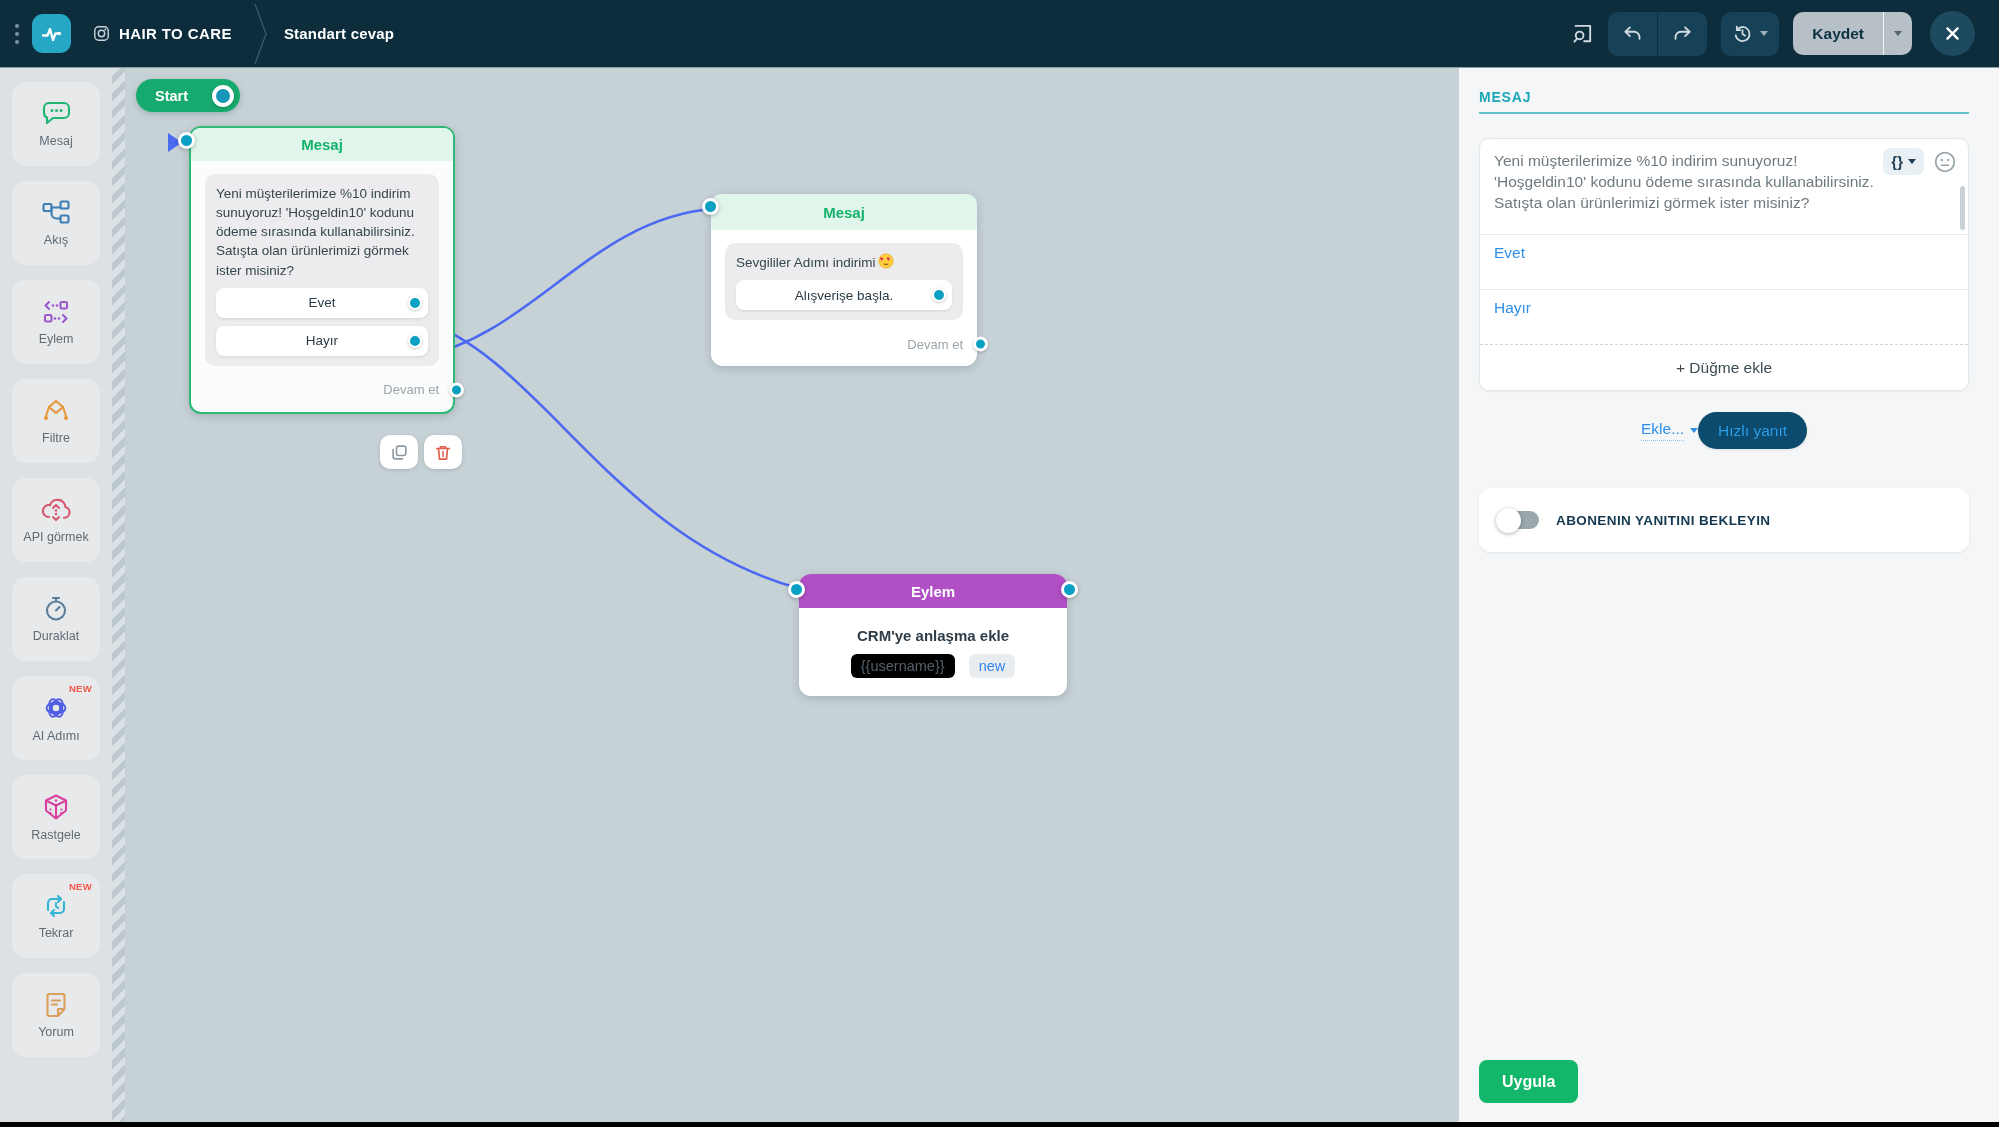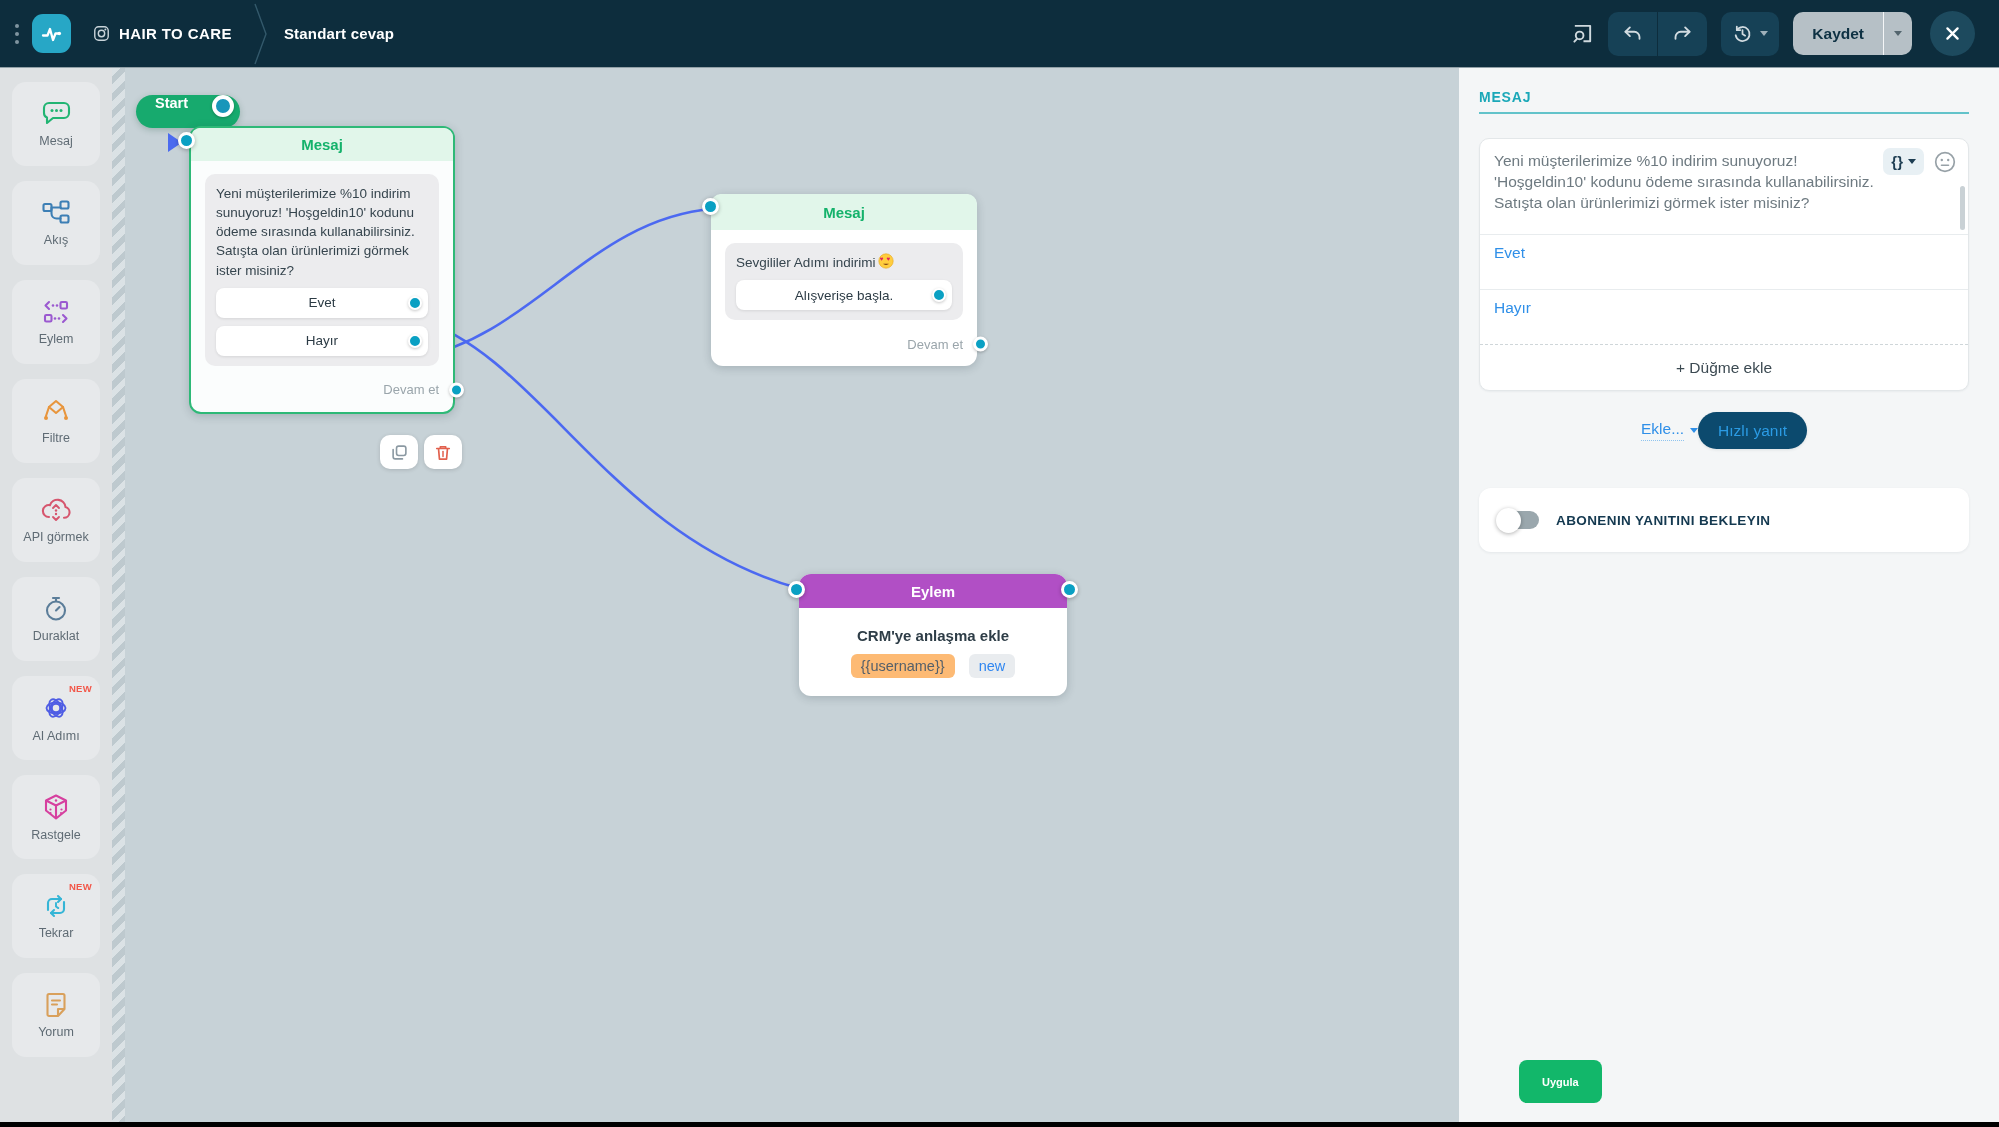--- a/index.html
+++ b/index.html
@@ -57,23 +57,23 @@
   .continue-row { display:flex; justify-content:flex-end; align-items:center; margin-top:14px; position:relative; font-size:13px; color:#9aa5ab; height:20px; }
   .continue-dot { position:absolute; right:-25px; top:50%; transform:translateY(-50%); width:15px; height:15px; background:#0aa0c3; border:3px solid #fff; border-radius:50%; box-shadow:0 1px 3px rgba(0,0,0,.25); cursor:crosshair; }
   .port { position:absolute; width:17px; height:17px; background:#0aa0c3; border:3.5px solid #fff; border-radius:50%; box-shadow:0 1px 4px rgba(0,0,0,.28); z-index:3; cursor:crosshair; }
   #node1 { left:77px; top:58px; width:266px; border:2px solid #2eb977; background:#fbfdfd; }
   #node1 .node-head { border-radius:9px 9px 0 0; }
   #node2 { left:599px; top:126px; width:266px; }
   #node2 .node-head { height:36px; }
   #node3 { left:687px; top:506px; width:268px; border-radius:12px; }
   .action-title { text-align:center; font-size:15px; font-weight:700; color:#2e3d47; margin-top:6px; }
   .chip-row { display:flex; justify-content:center; gap:14px; margin:10px 0 6px; }
-  .chip { background:#fdba74; border-radius:6px; padding:4px 10px; font-size:14.5px; color:#55606a; }
+  .chip { background:#000000; border-radius:6px; padding:4px 10px; font-size:14.5px; color:#55606a; }
   .chip-new { background:#e9ecef; color:#2f86f0; }
-  .start-pill { position:absolute; left:24px; top:27px; width:104px; height:33px; background:#17aa6e; border-radius:17px; display:flex; z-index:2; box-shadow:0 2px 6px rgba(20,80,55,.25); cursor:pointer; }
+  .start-pill { position:absolute; left:24px; top:11px; width:104px; height:33px; background:#17aa6e; border-radius:17px; display:flex; align-items:center; z-index:2; box-shadow:0 2px 6px rgba(20,80,55,.25); cursor:pointer; }
   .start-label { color:#fff; font-weight:700; font-size:14.5px; margin-left:19px; }
   .start-ring { margin-left:auto; margin-right:6px; width:22px; height:22px; border-radius:50%; background:#1896ba; border:4.5px solid #fff; box-shadow:0 1px 3px rgba(0,0,0,.25); cursor:crosshair; }
   .entry-tri { position:absolute; left:56px; top:65px; z-index:2; }
   .node-actions { position:absolute; left:268px; top:367px; display:flex; gap:6px; z-index:2; }
   .na-btn { width:38px; height:34px; background:#fff; border:none; border-radius:10px; box-shadow:0 1px 4px rgba(0,0,0,.15); display:flex; align-items:center; justify-content:center; cursor:pointer; }
 
   
   .panel { width:540px; background:#f4f6f7; position:relative; padding:0 30px 0 20px; }
   .panel-title { margin-top:21px; font-size:14px; font-weight:700; color:#1ba8b8; letter-spacing:.8px; }
   .panel-rule { margin-top:7px; border:none; border-top:2px solid #62c3ca; }
@@ -95,21 +95,21 @@
   .toggle-card { margin-top:39px; background:#fff; border-radius:12px; height:64px; display:flex; align-items:center; padding:0 20px; box-shadow:0 1px 3px rgba(16,40,50,.07); }
   .toggle { position:relative; width:40px; height:18px; border-radius:9px; background:#9aa7ad; cursor:pointer; flex:none; }
   .toggle-knob { position:absolute; left:-3px; top:-3.5px; width:25px; height:25px; border-radius:50%; background:#fff; box-shadow:0 1px 4px rgba(0,0,0,.30); }
   .toggle-label { margin-left:17px; font-size:13.5px; font-weight:700; color:#143950; letter-spacing:.4px; }
   .fb-row { margin-top:37px; display:flex; gap:12px; }
   .checkbox { width:16px; height:16px; border:1.6px solid #9fabb1; border-radius:3px; background:#fff; flex:none; margin-top:2px; cursor:pointer; }
   .fb-text { font-size:15px; color:#5c6871; line-height:1.55; width:452px; }
   .fb-new { font-size:10px; font-weight:700; color:#f25749; vertical-align:super; margin:0 3px 0 4px; letter-spacing:.3px; }
   .fb-link { color:#2aa7d4; text-decoration:none; cursor:pointer; }
   .ext-ic { display:inline-block; vertical-align:-1px; margin-left:4px; }
-  .apply-btn { position:absolute; left:20px; bottom:19px; background:#12b76a; color:#fff; border:none; border-radius:8px; height:43px; padding:0 23px; font-family:inherit; font-size:11px; font-weight:700; cursor:pointer;margin-left:40px; }
+  .apply-btn { position:absolute; left:20px; bottom:19px; background:#12b76a; color:#fff; border:none; border-radius:8px; height:43px; padding:0 23px; font-family:inherit; font-size:16px; font-weight:700; cursor:pointer; }
 
   .bottom-strip { position:fixed; left:0; bottom:0; width:100%; height:5px; background:#000; z-index:20; }
 
   
   .emoji-face { display:inline-block; width:16px; height:16px; vertical-align:-2px; margin-left:2px; }
 </style>
 </head>
 <body>
 
 <div>

